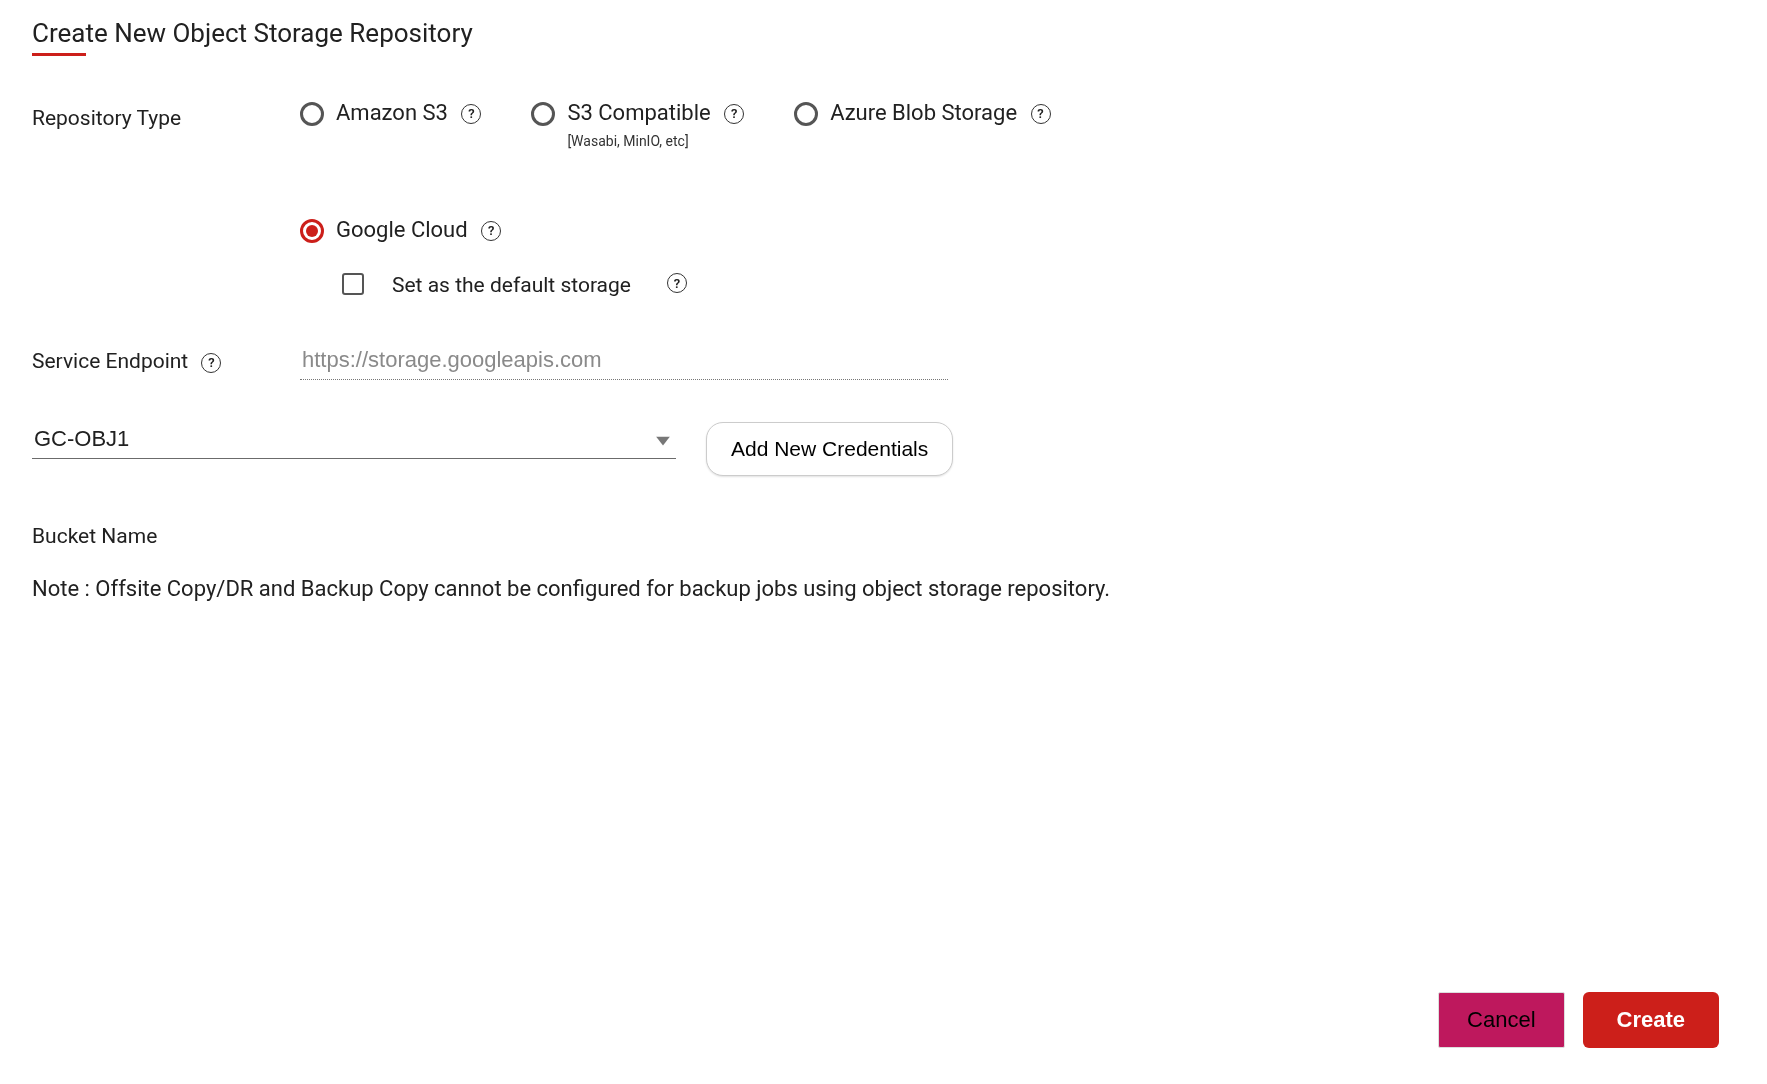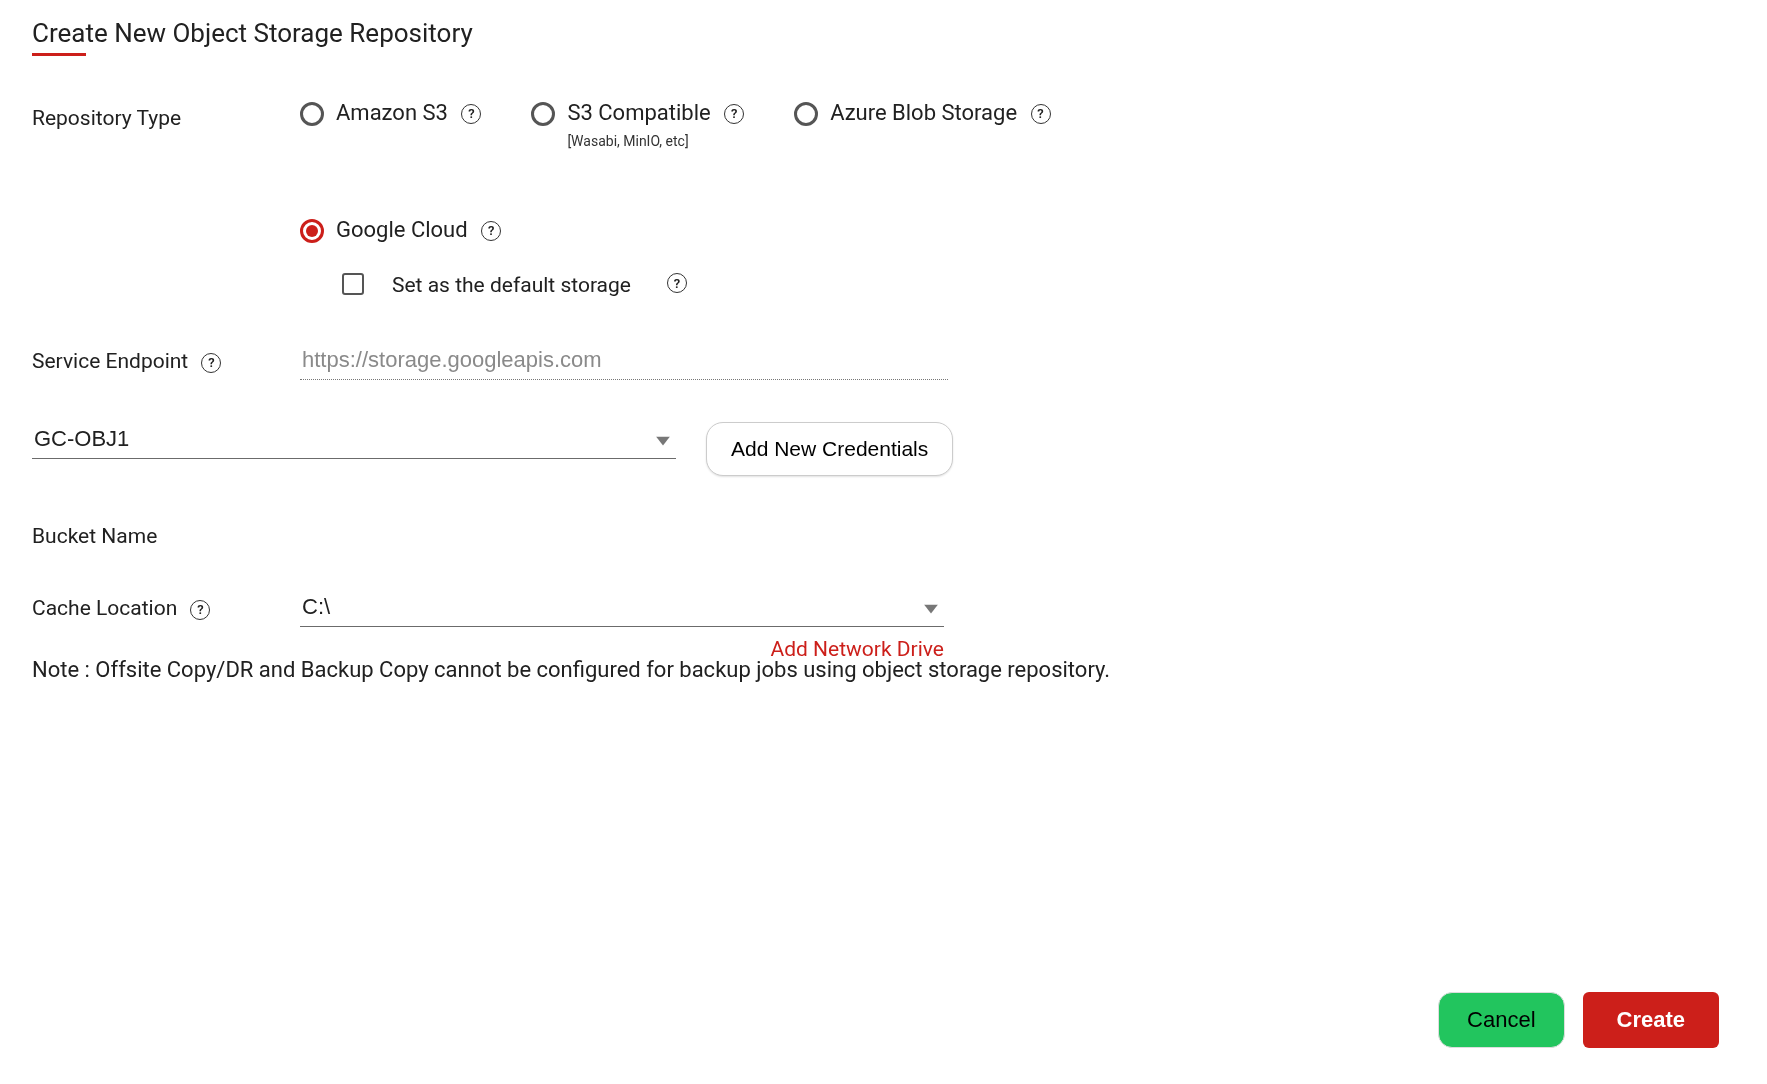--- a/index.html
+++ b/index.html
@@ -32,21 +32,21 @@
   .radio-text{font-size:22px;line-height:1.2;}
   .radio-sub{font-size:14px;color:#333;}
   .help-icon{display:inline-flex;align-items:center;justify-content:center;width:18px;height:18px;border:1.5px solid #333;border-radius:50%;font-size:13px;font-weight:600;margin-left:8px;vertical-align:middle;cursor:default;}
   .checkbox-row{display:flex;gap:28px;margin-top:14px;margin-left:42px;}
   .checkbox{width:22px;height:22px;border:2.5px solid #555;border-radius:3px;box-sizing:border-box;cursor:pointer;}
   .checkbox-label{font-size:21px;}
   .btn-outline{background:#fff;border:1px solid #ccc;border-radius:17px;padding:14px 24px;font-size:21px;box-shadow:0 1px 2px rgba(0,0,0,.12);cursor:pointer;}
   .link-red{color:var(--red);font-size:21px;cursor:pointer;text-align:right;display:block;margin-top:10px;}
   .note{font-size:22px;margin-top:-14px;}
   .footer{position:absolute;right:48px;bottom:36px;display:flex;gap:18px;}
-  .btn-cancel{background:#22c55e;border:1px solid #ddd;border-radius:14px;padding:14px 28px;font-size:22px;cursor:pointer;}
+  .btn-cancel{background:#be185d;border:1px solid #ddd;border-radius:2px;padding:14px 28px;font-size:22px;cursor:pointer;}
   .btn-create{background:var(--red);color:#fff;border:none;border-radius:6px;padding:14px 34px;font-size:22px;cursor:pointer;font-weight:bold;}
 </style>
 </head>
 <body>
 
 <div class="page">
 
   <div class="title">
     <span>Create New Object Storage Repository</span>
     <span class="title-underline"></span>
@@ -128,37 +128,20 @@
       </div>
       <div class="after-col">
         <button class="btn-outline">Add New Credentials</button>
       </div>
     </div>
 
     <div class="row">
       <div class="label-col">Bucket Name</div>
     </div>
 
-    <div class="row" style="margin-bottom:10px;">
-      <div class="label-col">
-        <span>Cache Location</span>
-        <span class="help-icon">?</span>
-      </div>
-      <div class="field-col">
-        <div class="select-wrap">
-          <input class="select-input" readonly="" value="C:\" style="">
-          <span class="caret">
-            <svg width="14" height="10" viewBox="0 0 14 10">
-                <polygon points="0,0 14,0 7,9" fill="#777"></polygon>
-              </svg>
-          </span>
-        </div>
-        <a class="link-red">Add Network Drive</a>
-      </div>
-    </div>
 
     <div class="note">Note : Offsite Copy/DR and Backup Copy cannot be configured for backup jobs using object storage repository.</div>
 
   </div>
 
   <div class="footer">
     <button class="btn-cancel">Cancel</button>
     <button class="btn-create">Create</button>
   </div>
 

